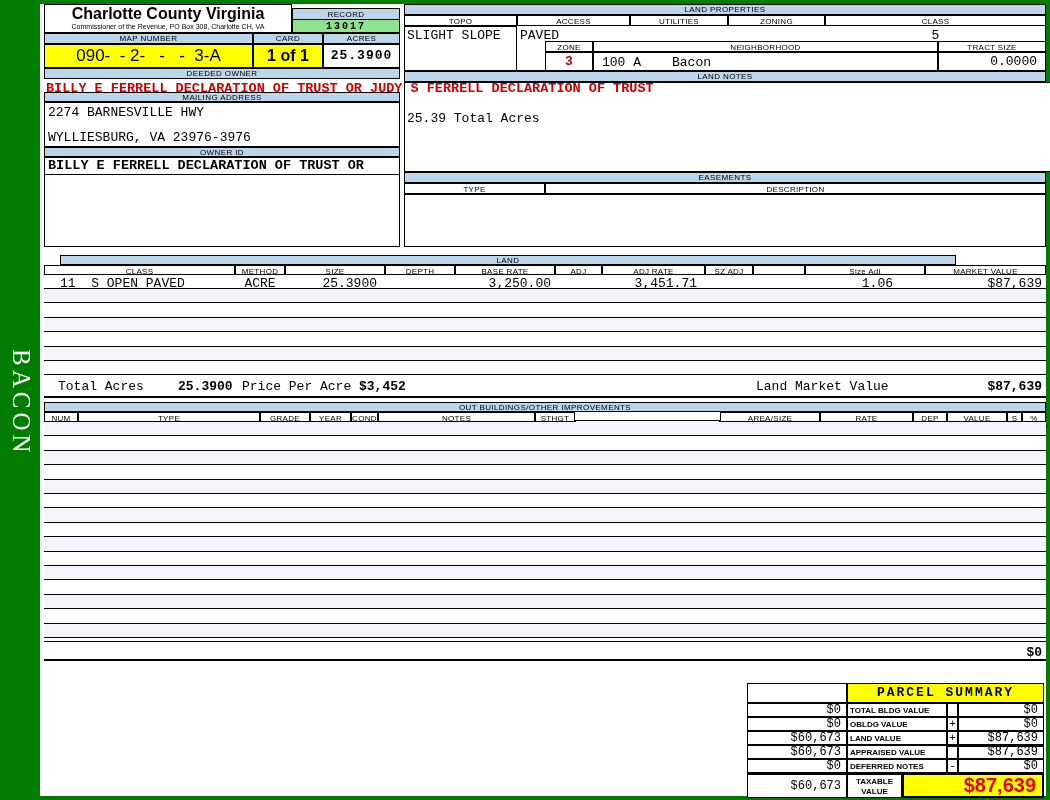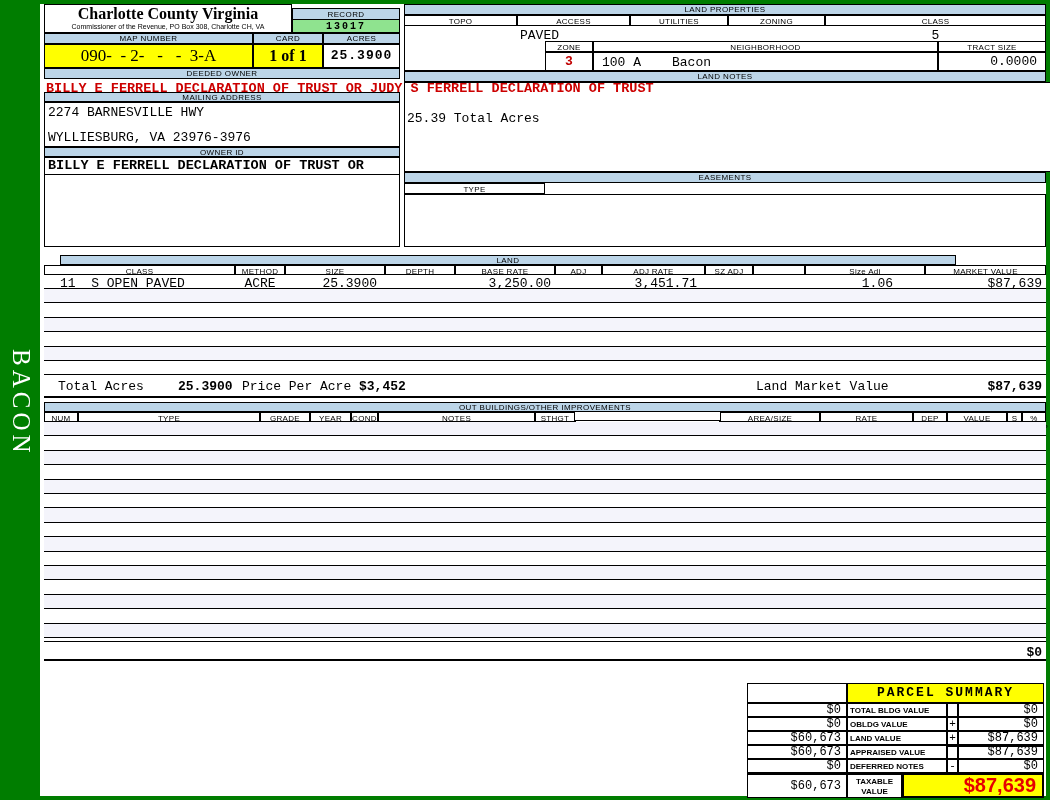--- a/index.html
+++ b/index.html
@@ -15,21 +15,21 @@
   *{margin:0;padding:0;box-sizing:border-box;}
   html,body{width:1050px;height:800px;}
   body{background:var(--border-green);font-family:"Liberation Sans",sans-serif;position:relative;overflow:hidden;}
   #page{position:absolute;left:0;top:0;width:1050px;height:800px;background:var(--border-green);}
   #card{position:absolute;left:40px;top:4px;width:1006px;height:792px;background:#fff;}
   .abs{position:absolute;}
   .cell{position:absolute;border:1px solid #000;background:#fff;}
   .strip{position:absolute;border:1px solid #000;background:var(--strip-blue);font-size:8px;letter-spacing:.4px;text-align:center;line-height:10px;color:#000;}
   .hcell{position:absolute;border:1px solid #000;background:#fff;font-size:8px;letter-spacing:.3px;text-align:center;line-height:9px;padding-top:1px;color:#000;}
   .mono{font-family:"Liberation Mono","DejaVu Sans Mono",monospace;}
-  .serif{font-family:Liberation Serif, serif;}
+  .serif{font-family:Liberation Sans, sans-serif;}
   .pre{white-space:pre;}
   .bold{font-weight:bold;}
   .right{text-align:right;}
   .center{text-align:center;}
   .vtext{writing-mode:vertical-rl;font-family:"Liberation Serif",serif;color:#fff;font-size:25px;letter-spacing:4px;}
   .empty-rows{position:absolute;border-bottom:1px solid #000;
     background:repeating-linear-gradient(to bottom,
       var(--stripe-lavender) 0px, var(--stripe-lavender) 13.4px,
       #000 13.4px, #000 14.4px,
       #ffffff 14.4px, #ffffff 27.8px,
@@ -78,20 +78,21 @@
 
     <div class="strip" style="left:364px;top:0;width:642px;height:11px;">LAND PROPERTIES</div>
     <div class="cell" style="left:364px;top:11px;width:642px;height:56px;"></div>
 
     <div class="hcell" style="left:364px;top:11px;width:113px;height:11px;">TOPO</div>
     <div class="hcell" style="left:477px;top:11px;width:113px;height:11px;">ACCESS</div>
     <div class="hcell" style="left:590px;top:11px;width:98px;height:11px;">UTILITIES</div>
     <div class="hcell" style="left:688px;top:11px;width:97px;height:11px;">ZONING</div>
     <div class="hcell" style="left:785px;top:11px;width:221px;height:11px;">CLASS</div>
 
+    <div class="cell mono pre" style="left:364px;top:22px;width:113px;height:45px;font-size:13px;padding:1px 0 0 2px;">SLIGHT SLOPE</div>
     <div class="abs mono" style="left:480px;top:24px;font-size:13px;">PAVED</div>
     <div class="abs mono" style="left:590px;top:24px;font-size:13px;"></div>
     <div class="abs mono" style="left:688px;top:24px;font-size:13px;"></div>
     <div class="abs mono center" style="left:785px;top:24px;width:221px;font-size:13px;">5</div>
 
     <div class="hcell" style="left:505px;top:37px;width:48px;height:11px;">ZONE</div>
     <div class="hcell" style="left:553px;top:37px;width:345px;height:11px;">NEIGHBORHOOD</div>
     <div class="hcell" style="left:898px;top:37px;width:108px;height:11px;">TRACT SIZE</div>
 
     <div class="cell mono bold center" style="left:505px;top:48px;width:48px;height:19px;color:var(--zone-red);font-size:13px;line-height:17px;">3</div>
@@ -101,20 +102,21 @@
     </div>
     <div class="cell mono right" style="left:898px;top:48px;width:108px;height:19px;font-size:13px;line-height:17px;padding-right:8px;">0.0000</div>
 
     <div class="strip" style="left:364px;top:67px;width:642px;height:11px;">LAND NOTES</div>
     <div class="cell" style="left:364px;top:78px;width:656px;height:90px;">
       <div class="mono" style="font-size:13px;padding:28px 0 0 2px;">25.39 Total Acres</div>
     </div>
 
     <div class="strip" style="left:364px;top:168px;width:642px;height:11px;">EASEMENTS</div>
     <div class="hcell" style="left:364px;top:179px;width:141px;height:11px;">TYPE</div>
+    <div class="hcell" style="left:505px;top:179px;width:501px;height:11px;">DESCRIPTION</div>
     <div class="cell" style="left:364px;top:190px;width:642px;height:53px;"></div>
 
     <div class="strip" style="left:20px;top:251px;width:896px;height:10px;line-height:9px;">LAND</div>
     <div class="hcell" style="left:4px;top:261px;width:191px;height:10px;">CLASS</div>
     <div class="hcell" style="left:195px;top:261px;width:50px;height:10px;">METHOD</div>
     <div class="hcell" style="left:245px;top:261px;width:100px;height:10px;">SIZE</div>
     <div class="hcell" style="left:345px;top:261px;width:70px;height:10px;">DEPTH</div>
     <div class="hcell" style="left:415px;top:261px;width:100px;height:10px;">BASE RATE</div>
     <div class="hcell" style="left:515px;top:261px;width:47px;height:10px;">ADJ</div>
     <div class="hcell" style="left:562px;top:261px;width:103px;height:10px;">ADJ RATE</div>

